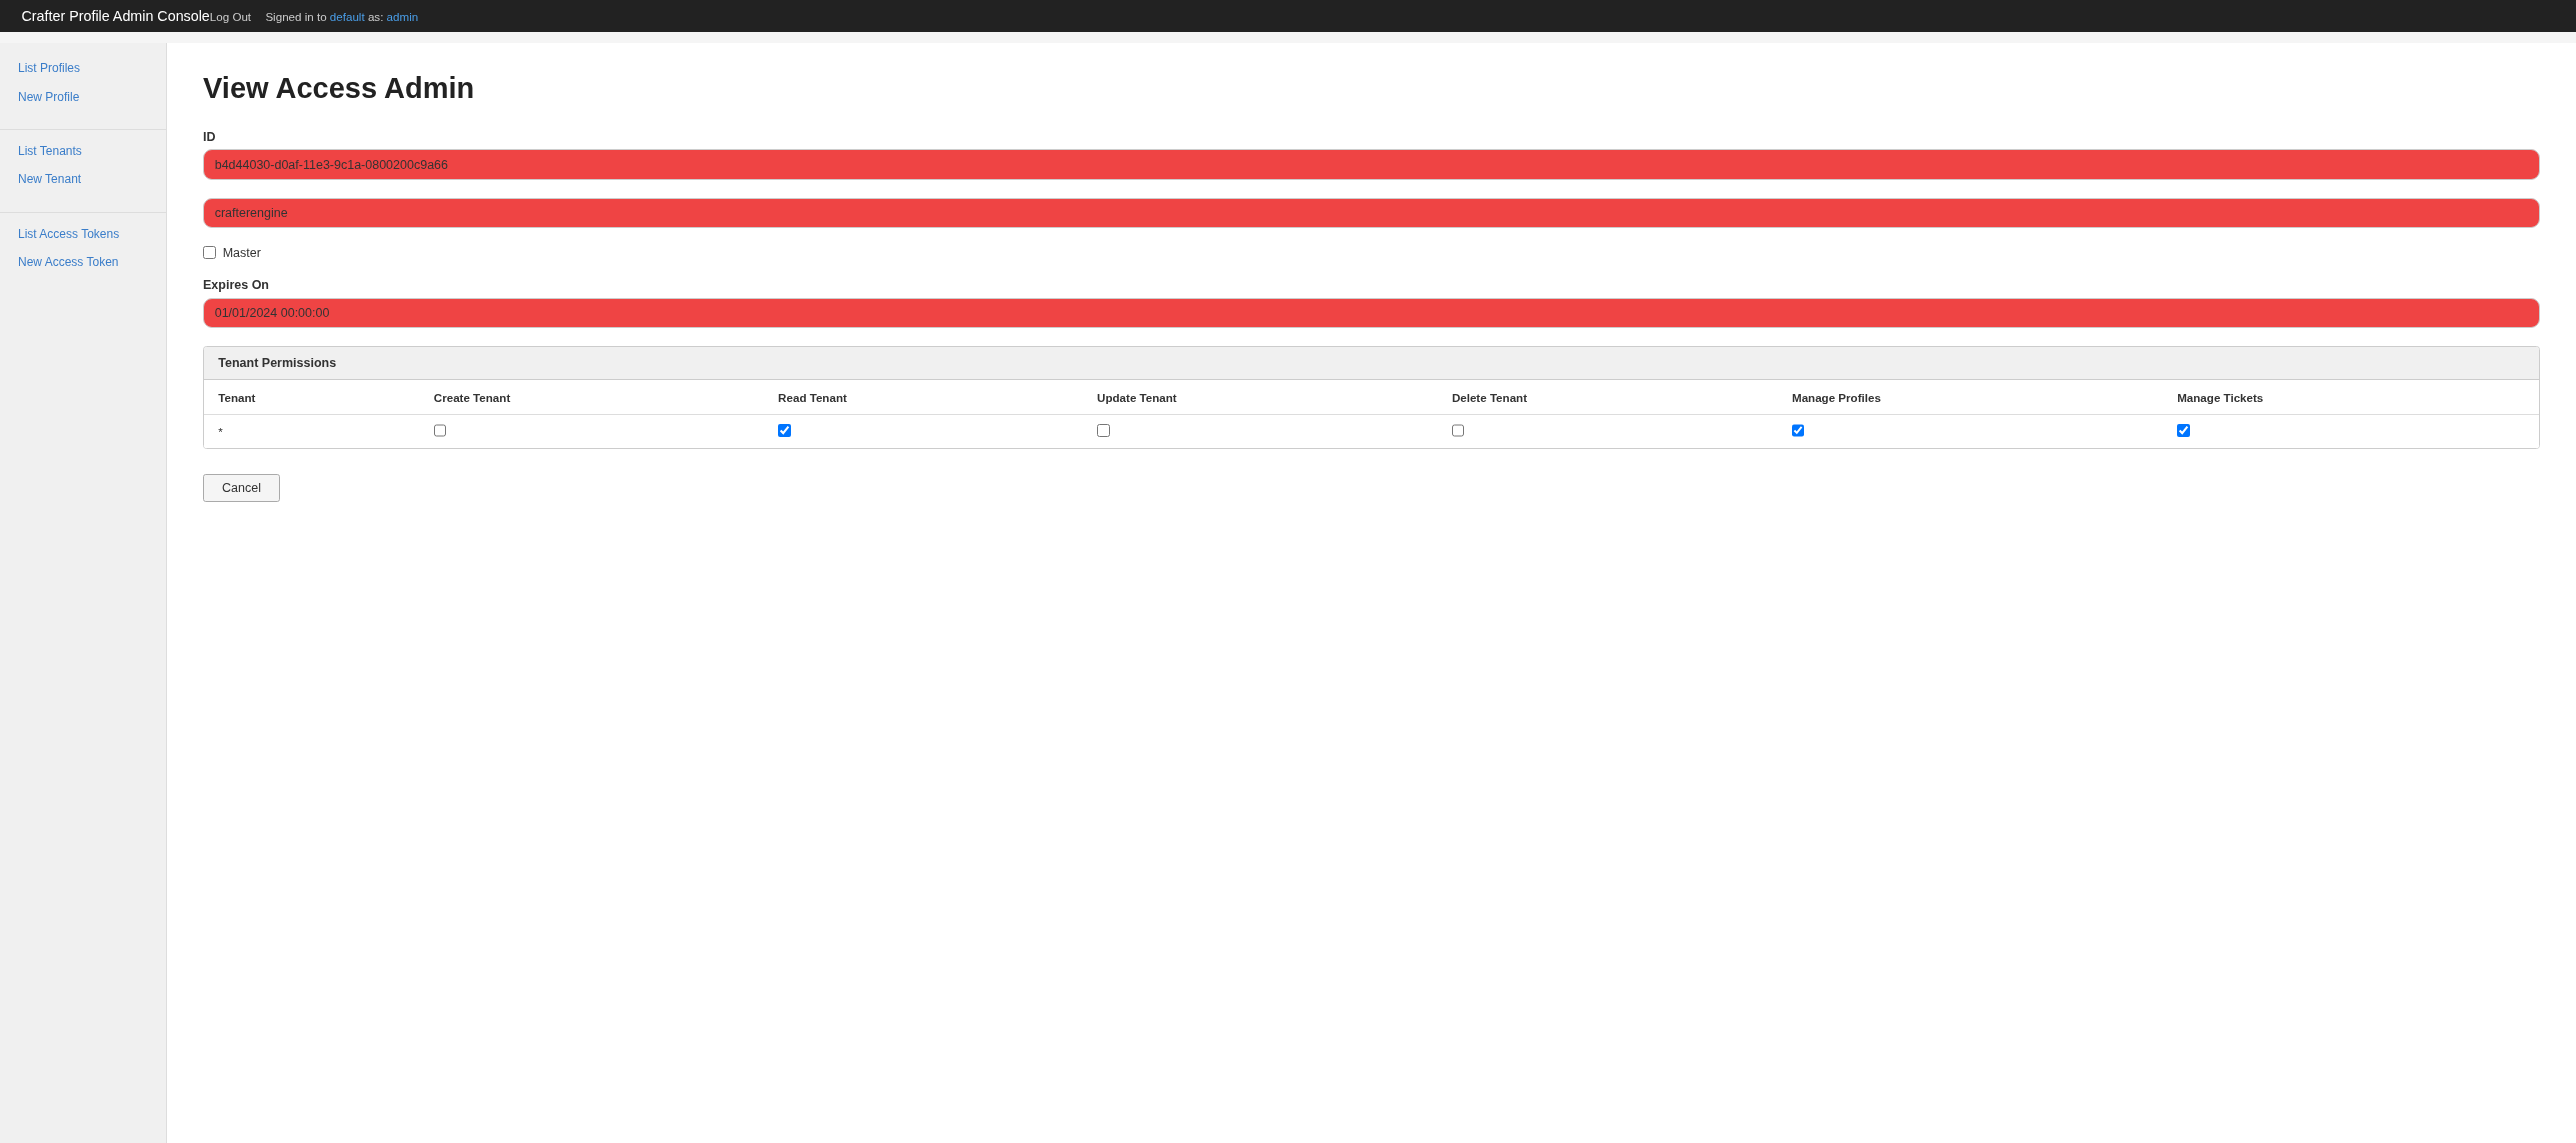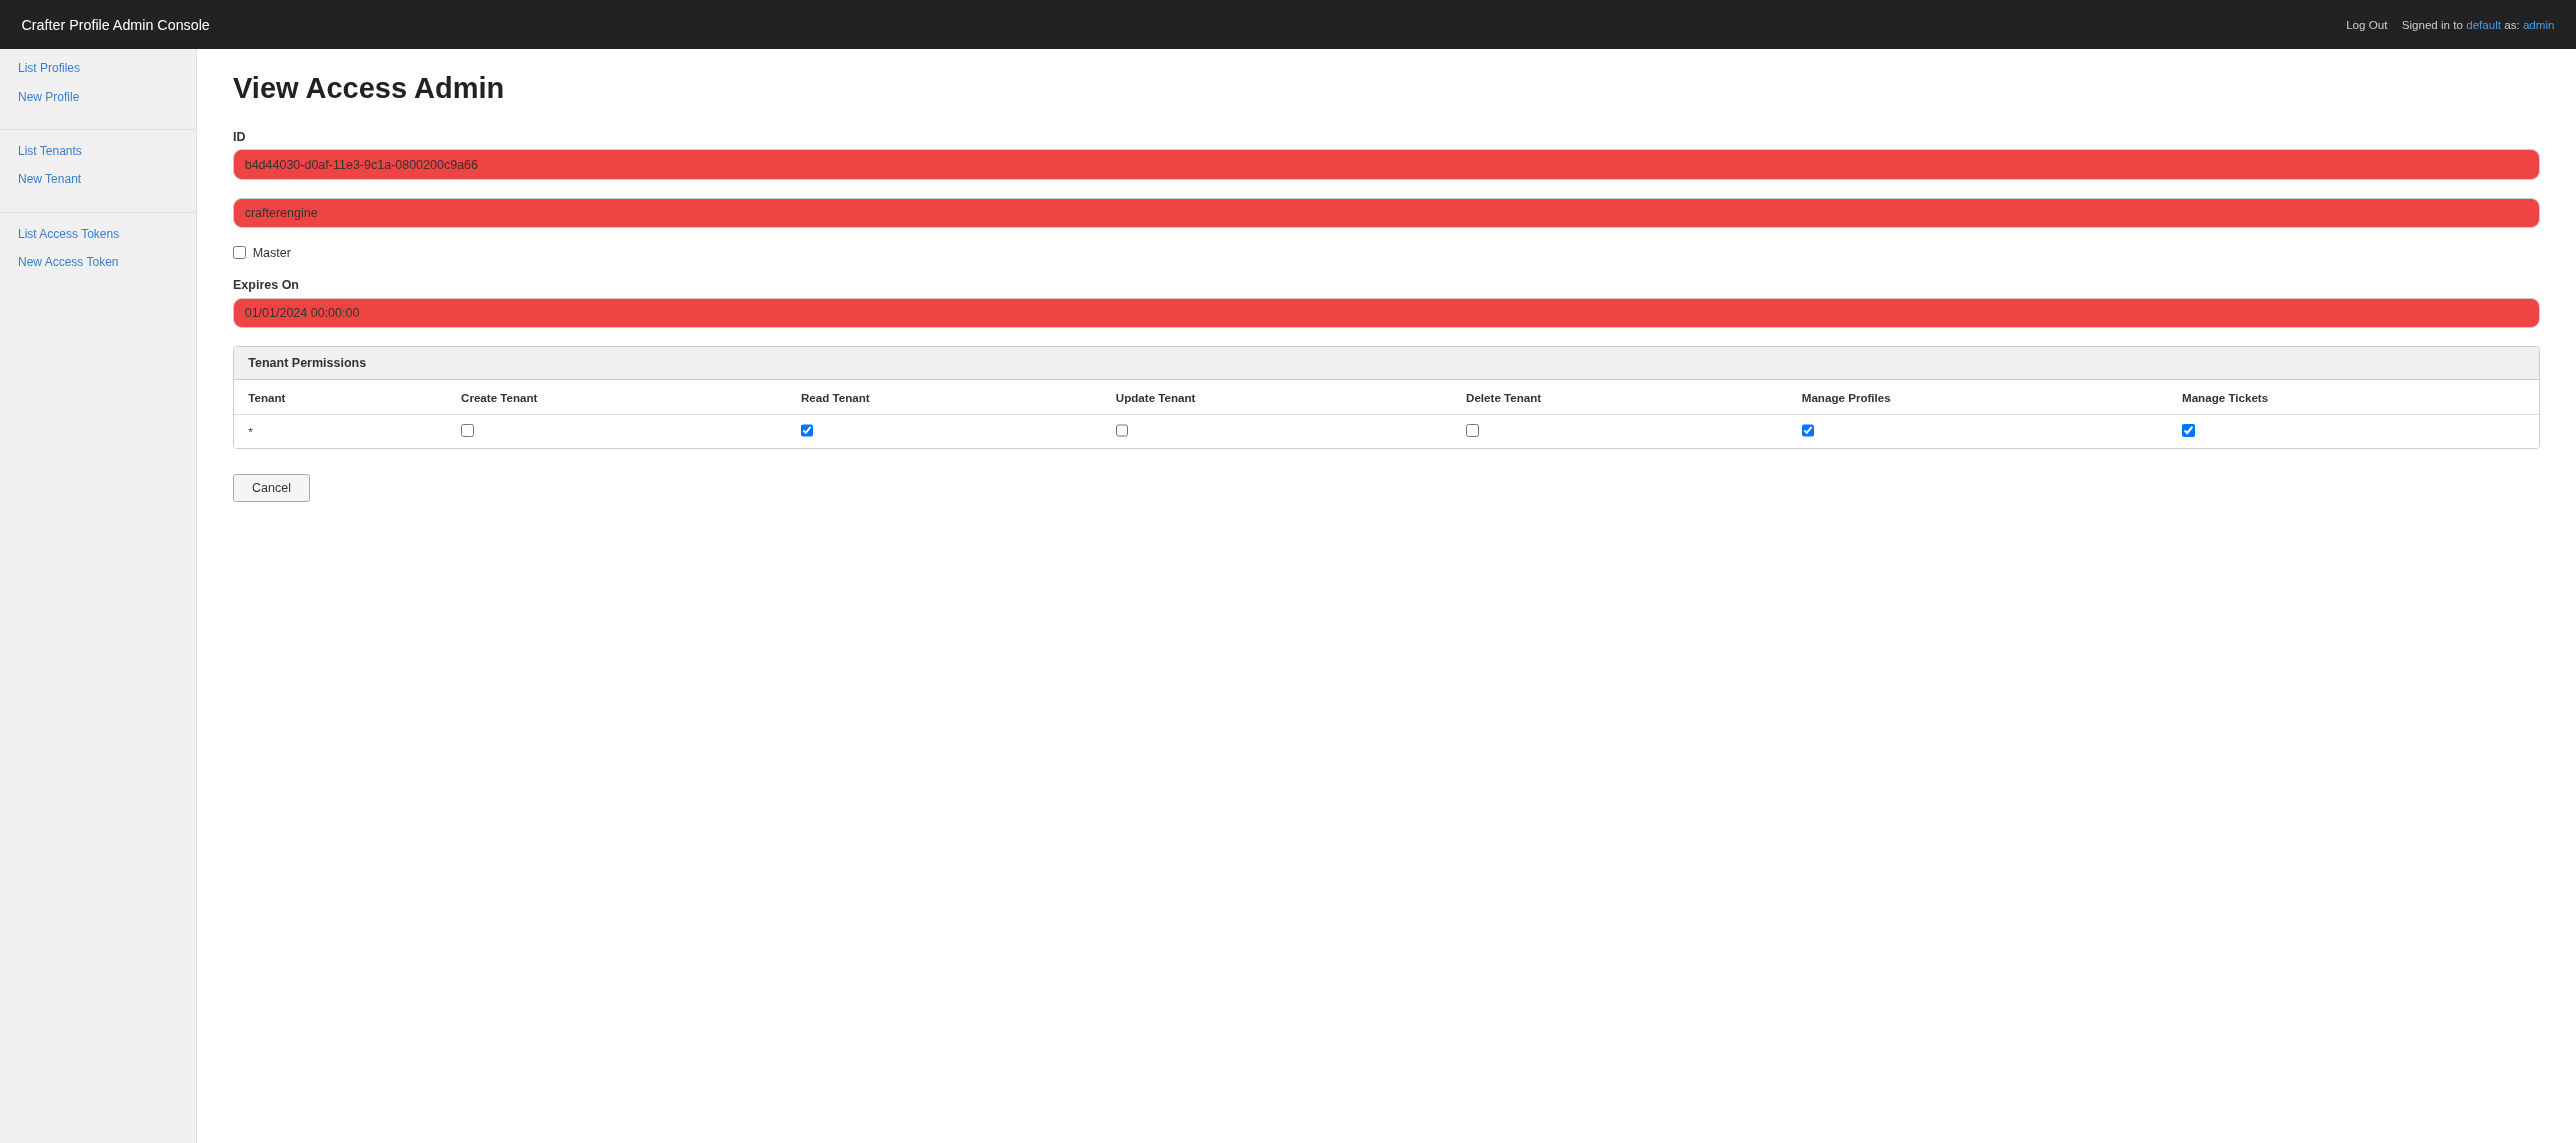--- a/index.html
+++ b/index.html
@@ -14,23 +14,23 @@
       background: #f5f5f5;
       color: #333;
     }
 
     
     .header {
       background: #222;
       color: #fff;
       display: flex;
       align-items: center;
-      justify-content: space-between;
+      justify-content: flex-start;
       padding: 0 21.5px;
-      height: 49px;
+      height: 32px;
       position: fixed;
       top: 0;
       left: 0;
       right: 0;
       z-index: 100;
     }
 
     .header-title {
       font-size: 14.3px;
       color: #fff;
@@ -58,21 +58,21 @@
 
     
     .layout {
       display: flex;
       margin-top: 43px;
       min-height: calc(100vh - 43px);
     }
 
     
     .sidebar {
-      width: 197px;
+      width: 167px;
       background: #f0f0f0;
       border-right: 0.9px solid #ddd;
       padding: 11px 0;
       flex-shrink: 0;
       min-height: calc(100vh - 43px);
     }
 
     .sidebar-section {
       margin-bottom: 18px;
     }

